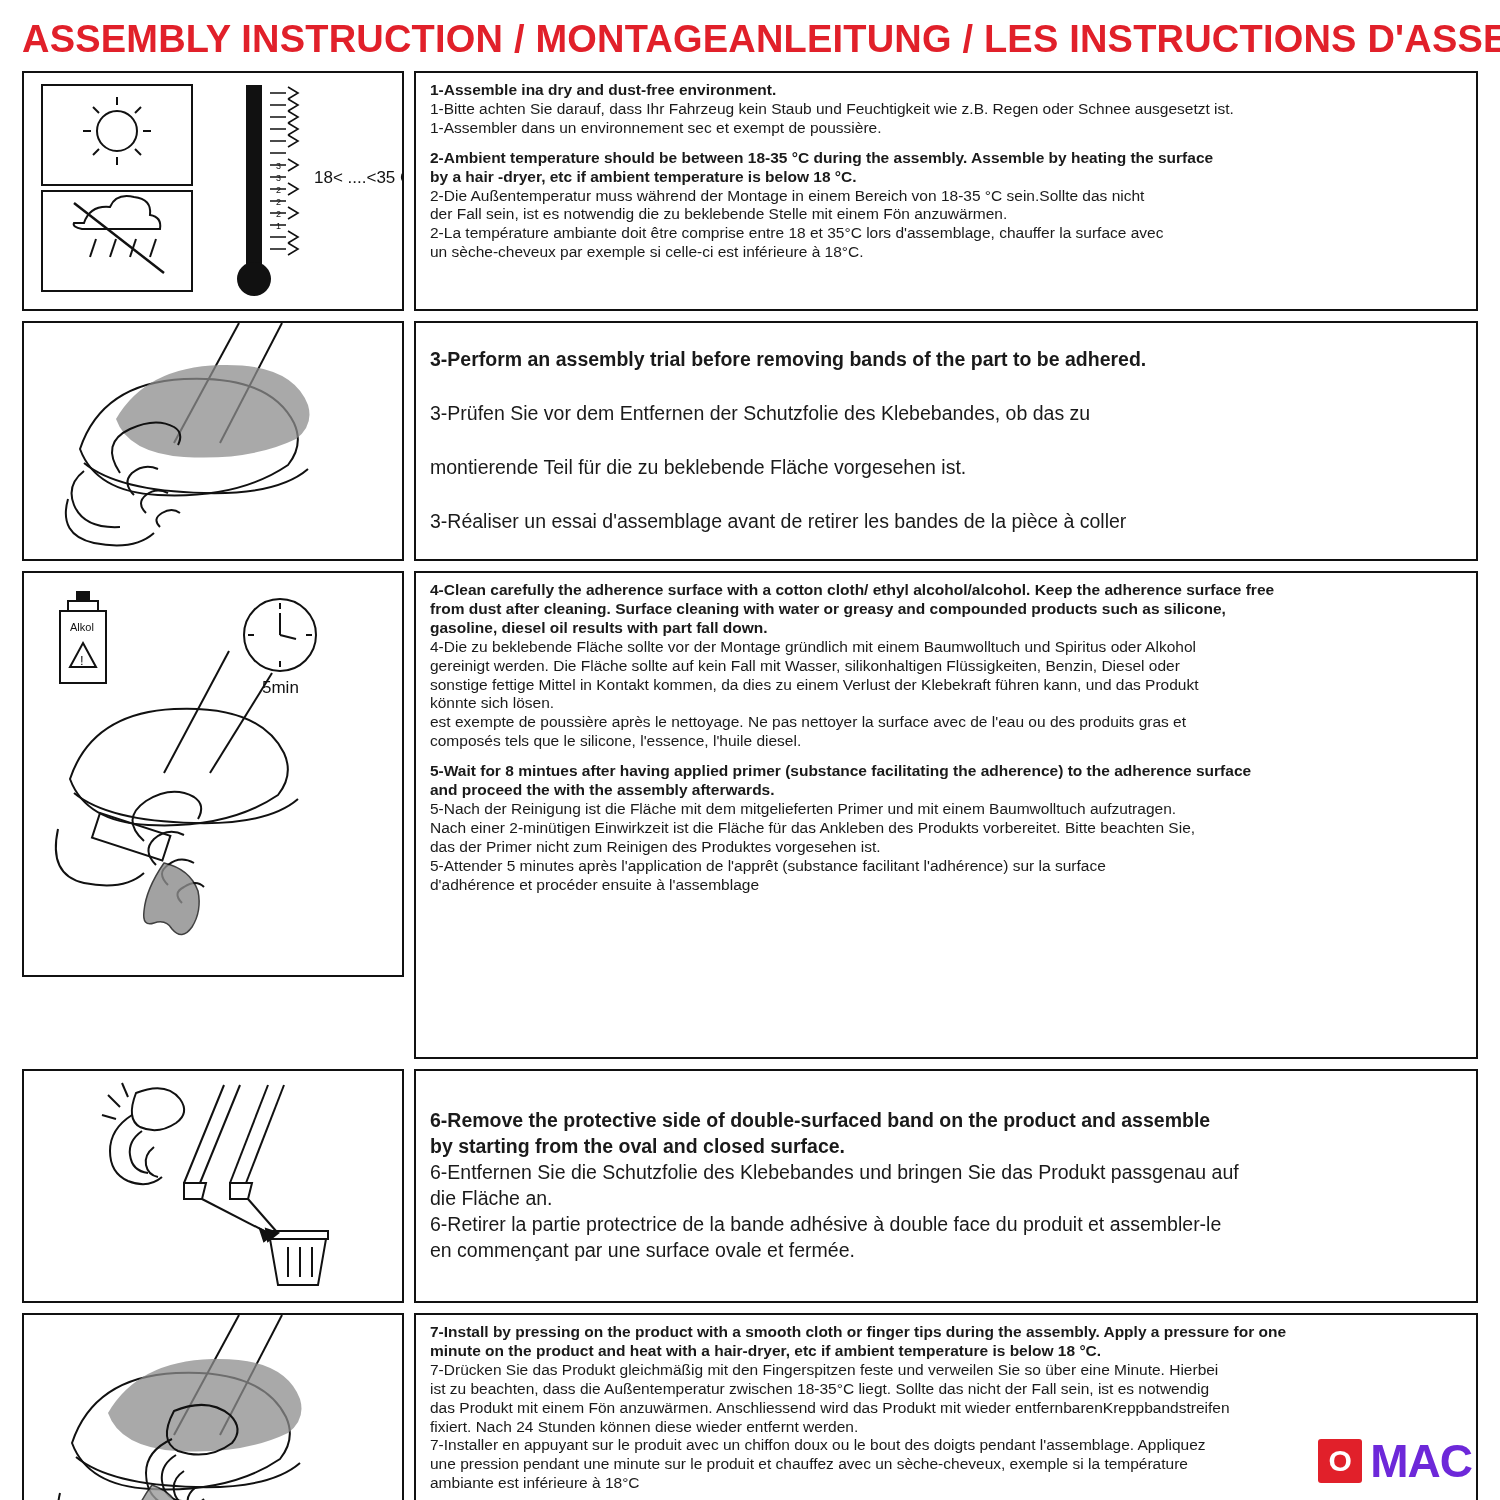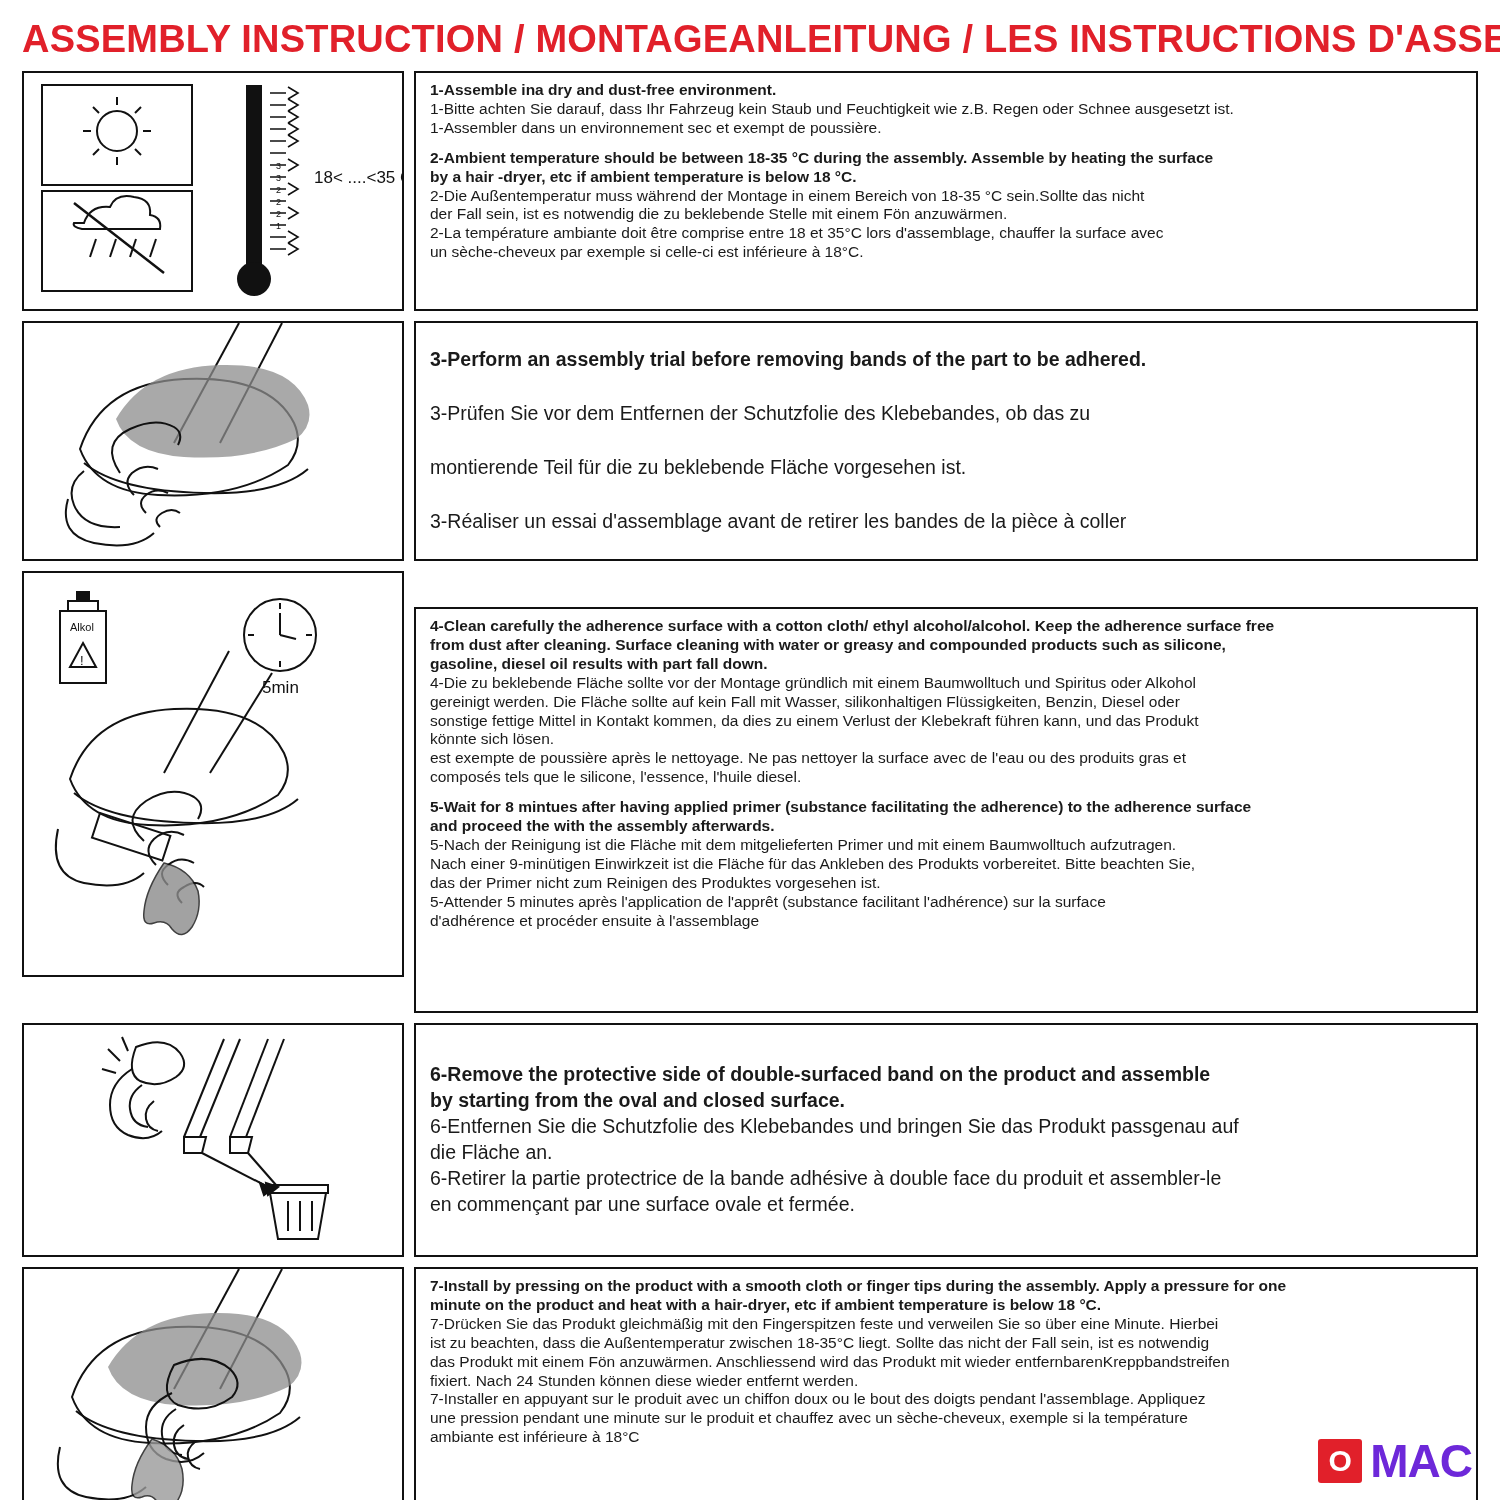--- a/index.html
+++ b/index.html
@@ -190,35 +190,35 @@
           <rect x="76" y="240" width="74" height="26" transform="rotate(18 76 240)"></rect>
           <path d="M120 268 q-24 -22 2 -40 q26 -16 48 -4 q12 8 4 22"></path>
           <path d="M132 292 q-14 -14 -2 -26 q14 -12 30 -4"></path>
           <path d="M144 312 q-12 -12 0 -20 q12 -10 26 -2"></path>
           <path d="M158 330 q-10 -10 2 -16 q12 -8 20 0"></path>
         </g>
         <path d="M140 290 q26 6 34 28 q4 20 -6 36 q-10 14 -20 2 q-6 -10 -18 -6 q-12 4 -10 -12 q2 -22 20 -48 z" fill="#8c8c8c" opacity="0.8" stroke="#111" stroke-width="1.5"></path>
       </svg>
     </div>
 
-    <div class="cell-txt" style="height:406px;margin-top:36px;">
+    <div class="cell-txt" style="height:488px;">
       <p class="t14 b">4-Clean carefully the adherence surface with a cotton cloth/ ethyl alcohol/alcohol. Keep the adherence surface free</p>
       <p class="t14 b">from dust after cleaning. Surface cleaning with water or greasy and compounded products such as silicone,</p>
       <p class="t14 b">gasoline, diesel oil results with part fall down.</p>
       <p class="t14">4-Die zu beklebende Fläche sollte vor der Montage gründlich mit einem Baumwolltuch und Spiritus oder Alkohol</p>
       <p class="t14">gereinigt werden. Die Fläche sollte auf kein Fall mit Wasser, silikonhaltigen Flüssigkeiten, Benzin, Diesel oder</p>
       <p class="t14">sonstige fettige Mittel in Kontakt kommen, da dies zu einem Verlust der Klebekraft führen kann, und das Produkt</p>
       <p class="t14">könnte sich lösen.</p>
       <p class="t14">est exempte de poussière après le nettoyage. Ne pas nettoyer la surface avec de l'eau ou des produits gras et</p>
       <p class="t14">composés tels que le silicone, l'essence, l'huile diesel.</p>
       <div class="gap"></div>
       <p class="t14 b">5-Wait for 8 mintues after having applied primer (substance facilitating the adherence) to the adherence surface</p>
       <p class="t14 b">and proceed the with the assembly afterwards.</p>
       <p class="t14">5-Nach der Reinigung ist die Fläche mit dem mitgelieferten Primer und mit einem Baumwolltuch aufzutragen.</p>
-      <p class="t14">Nach einer 9-minütigen Einwirkzeit ist die Fläche für das Ankleben des Produkts vorbereitet. Bitte beachten Sie,</p>
+      <p class="t14">Nach einer 2-minütigen Einwirkzeit ist die Fläche für das Ankleben des Produkts vorbereitet. Bitte beachten Sie,</p>
       <p class="t14">das der Primer nicht zum Reinigen des Produktes vorgesehen ist.</p>
       <p class="t14">5-Attender 5 minutes après l'application de l'apprêt (substance facilitant l'adhérence) sur la surface</p>
       <p class="t14">d'adhérence et procéder ensuite à l'assemblage</p>
     </div>
   </div>
 
   <div class="row">
     <div class="cell-img" style="height:234px;">
       <svg width="378" height="230" viewBox="0 0 378 230">
         <g fill="none" stroke="#111" stroke-width="2">

